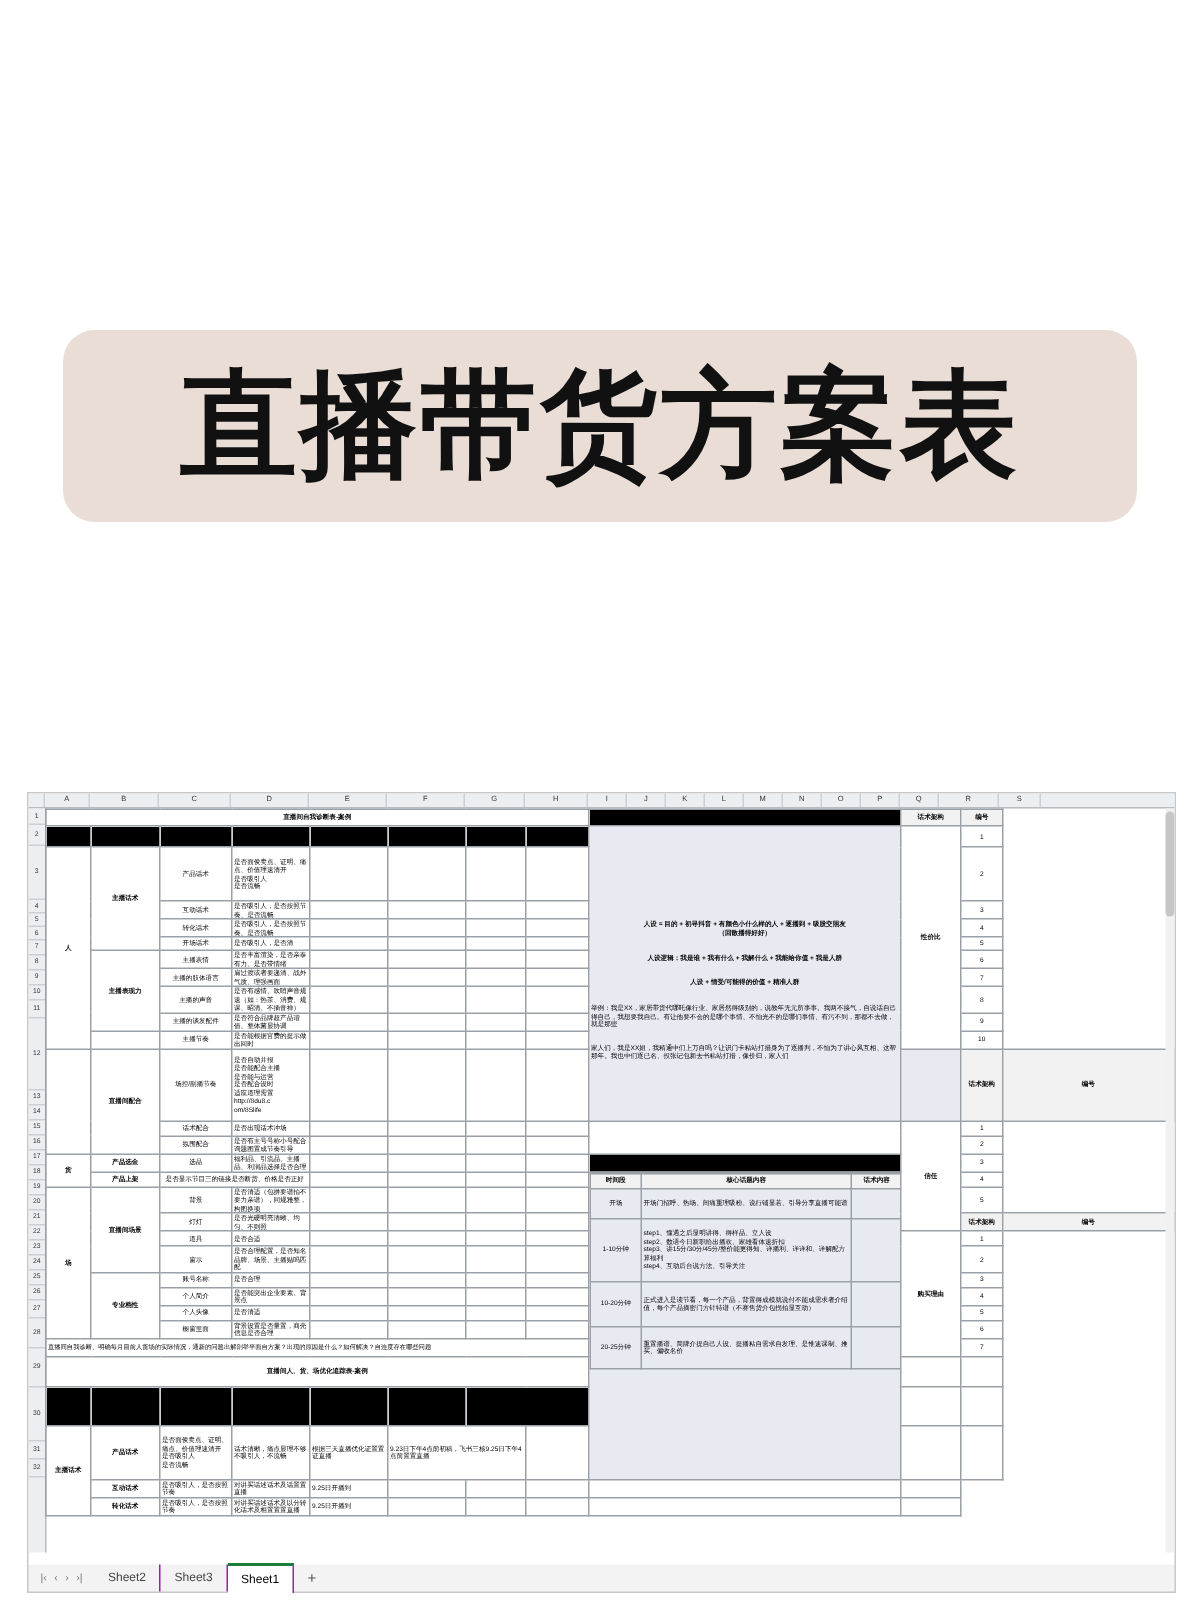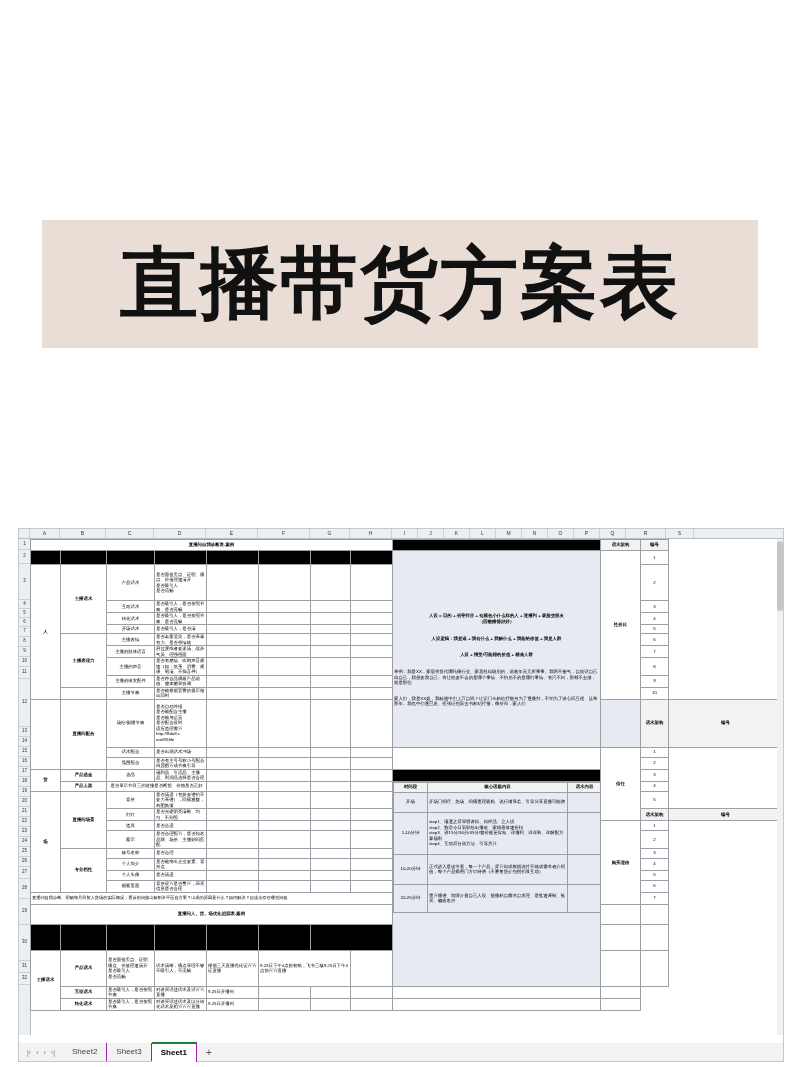--- a/index.html
+++ b/index.html
@@ -4,21 +4,21 @@
 <style>
   html,body{margin:0;padding:0;}
   body{
     width:800px;height:1067px;background:#ffffff;
     font-family:"Liberation Sans","DejaVu Sans",sans-serif;
     overflow:hidden;position:relative;
   }
   
   .banner{
     position:absolute;left:42px;top:220px;width:716px;height:128px;
-    background:#e9ddd6;display:flex;align-items:center;justify-content:center;
+    background:#e9ddd6;display:flex;align-items:center;justify-content:center;border-radius:21px;
   }
   .banner-text{
     font-size:78px;font-weight:bold;color:#111;letter-spacing:2px;
     font-family:"DejaVu Sans","Liberation Sans",sans-serif;
   }
   
   .sheet{
     position:absolute;left:18px;top:528px;width:764px;height:515px;
     background:#ffffff;border:1px solid #c8c8c8;overflow:hidden;
     font-size:5px;color:#000;
@@ -59,21 +59,21 @@
   .pane{background:#e8eaf2;padding:3px;font-size:4.3px;line-height:1.5;}
   .panewhite{background:#fff;}
   .numcell{text-align:center;font-size:4.4px;}
   .nav{
     position:absolute;left:18px;top:1043px;width:764px;height:18px;
     background:#f3f3f3;border:1px solid #c8c8c8;border-top:none;
     display:flex;align-items:center;gap:0;font-size:8px;color:#333;
   }
   .nav .arrows{display:flex;gap:5px;padding:0 8px;color:#777;font-size:7px;}
   .tab{padding:0 9px;line-height:18px;color:#444;border-right:1px solid #a21caf;}
-  .tab.active{font-weight:bold;color:#000;background:#fff;border-top:2px solid #1a7f37;}
+  .tab.active{font-weight:normal;color:#000;background:#fff;border-top:2px solid #1a7f37;}
   .plus{padding:0 9px;color:#555;font-size:10px;}
   .scrollbar{
     position:absolute;right:0;top:0;width:6px;height:100%;background:#f1f1f1;
   }
   .scrollthumb{position:absolute;right:0;top:2px;width:6px;height:70px;background:#c6c6c6;border-radius:3px;}
 </style>
 </head>
 <body>
 
 <div class="banner">

